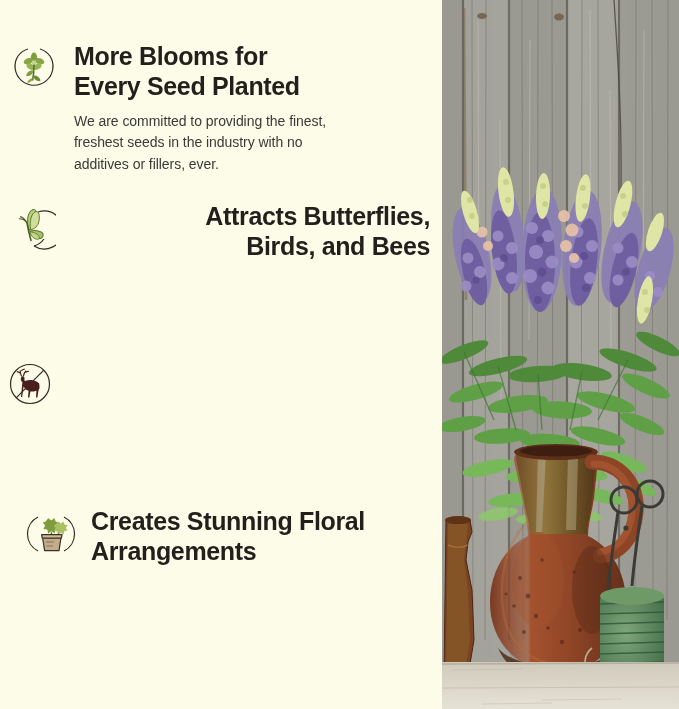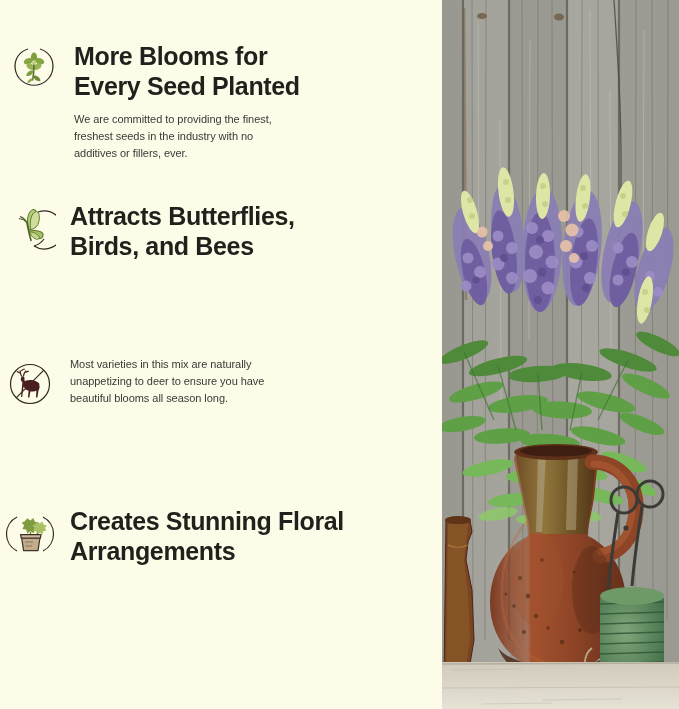--- a/index.html
+++ b/index.html
@@ -18,23 +18,23 @@
     padding:41px 0 0 0;
     position:relative;
   }
   .benefit{
     display:flex;
     align-items:flex-start;
     padding:0 12px 0 4px;
     box-sizing:border-box;
   }
   .b1{height:160px;padding-left:8px;}
-  .b2{height:155px;}
+  .b2{height:155px;text-align:right;}
   .b3{height:150px;}
-  .b4{height:160px;}
+  .b4{height:160px;margin-left:21px;}
 
   .icon-wrap{
     width:52px;min-width:52px;height:52px;
     margin-right:14px;
     display:flex;align-items:center;justify-content:center;
     margin-top:2px;
   }
   .icon-wrap svg{display:block;}
 
   .copy{flex:1;padding-top:0;}
@@ -42,21 +42,21 @@
   .headline{
     font-size:25px;
     font-weight:bold;
     line-height:1.21;
     color:#231f1c;
     letter-spacing:-0.35px;
     margin:0 0 9px 0;
     white-space:pre-line;
   }
   .body{
-    font-size:11px;
+    font-size:14px;
     line-height:1.55;
     color:#3a3a38;
     margin:0;
     letter-spacing:-0.05px;
     white-space:pre-line;
   }
 
   
   .photo{
     width:237px;height:709px;
@@ -133,23 +133,20 @@
             <path d="M18.8 24.8 C17.4 23.8 16.6 22.2 16.8 20.6 C17 19 18 18 19.2 18.2 C20.2 18.4 20.8 19.6 20.4 21 L21 25 Z"></path>
             <path d="M17.6 18.6 C16.6 16.4 16 14.2 16.2 12.4" fill="none" stroke="#4a1f1f" stroke-width="1.2"></path>
             <path d="M16.6 15.4 C15.2 14.2 14 13.6 12.8 13.6" fill="none" stroke="#4a1f1f" stroke-width="1.1"></path>
             <path d="M17.2 12.8 C18.4 11.6 19.6 11 20.8 11" fill="none" stroke="#4a1f1f" stroke-width="1.1"></path>
             <path d="M19.4 18.2 C19.8 15.8 20.8 13.8 22 12.6" fill="none" stroke="#4a1f1f" stroke-width="1.2"></path>
             <path d="M21.4 14.6 C22.6 13.6 23.8 13.2 24.8 13.4" fill="none" stroke="#4a1f1f" stroke-width="1.1"></path>
           </g>
         </svg>
       </div>
       <div class="copy">
-        <p class="body">Most varieties in this mix are naturally
-unappetizing to deer to ensure you have
-beautiful blooms all season long.</p>
       </div>
     </div>
 
     <div class="benefit b4">
       <div class="icon-wrap">
         <svg viewBox="0 0 52 52" width="52" height="52">
           <path d="M13 9 A19 19 0 0 0 13 43" fill="none" stroke="#2f2a24" stroke-width="1.2"></path>
           <path d="M39 9 A19 19 0 0 1 39 43" fill="none" stroke="#2f2a24" stroke-width="1.2"></path>
           <g>
             <path d="M20.6 13.6 l2.6 -3.4 l3.2 2.2 l3 -2.4 l1.4 3.8 l4 0.4 l-2.6 3.2 l2 3.2 l-3.8 0.8 l-0.6 3.8 l-3.4 -2 l-3.2 2.2 l-1 -3.8 l-3.8 -0.6 l1.8 -3.4 l-2.4 -3 Z" fill="#7f9c3f"></path>

